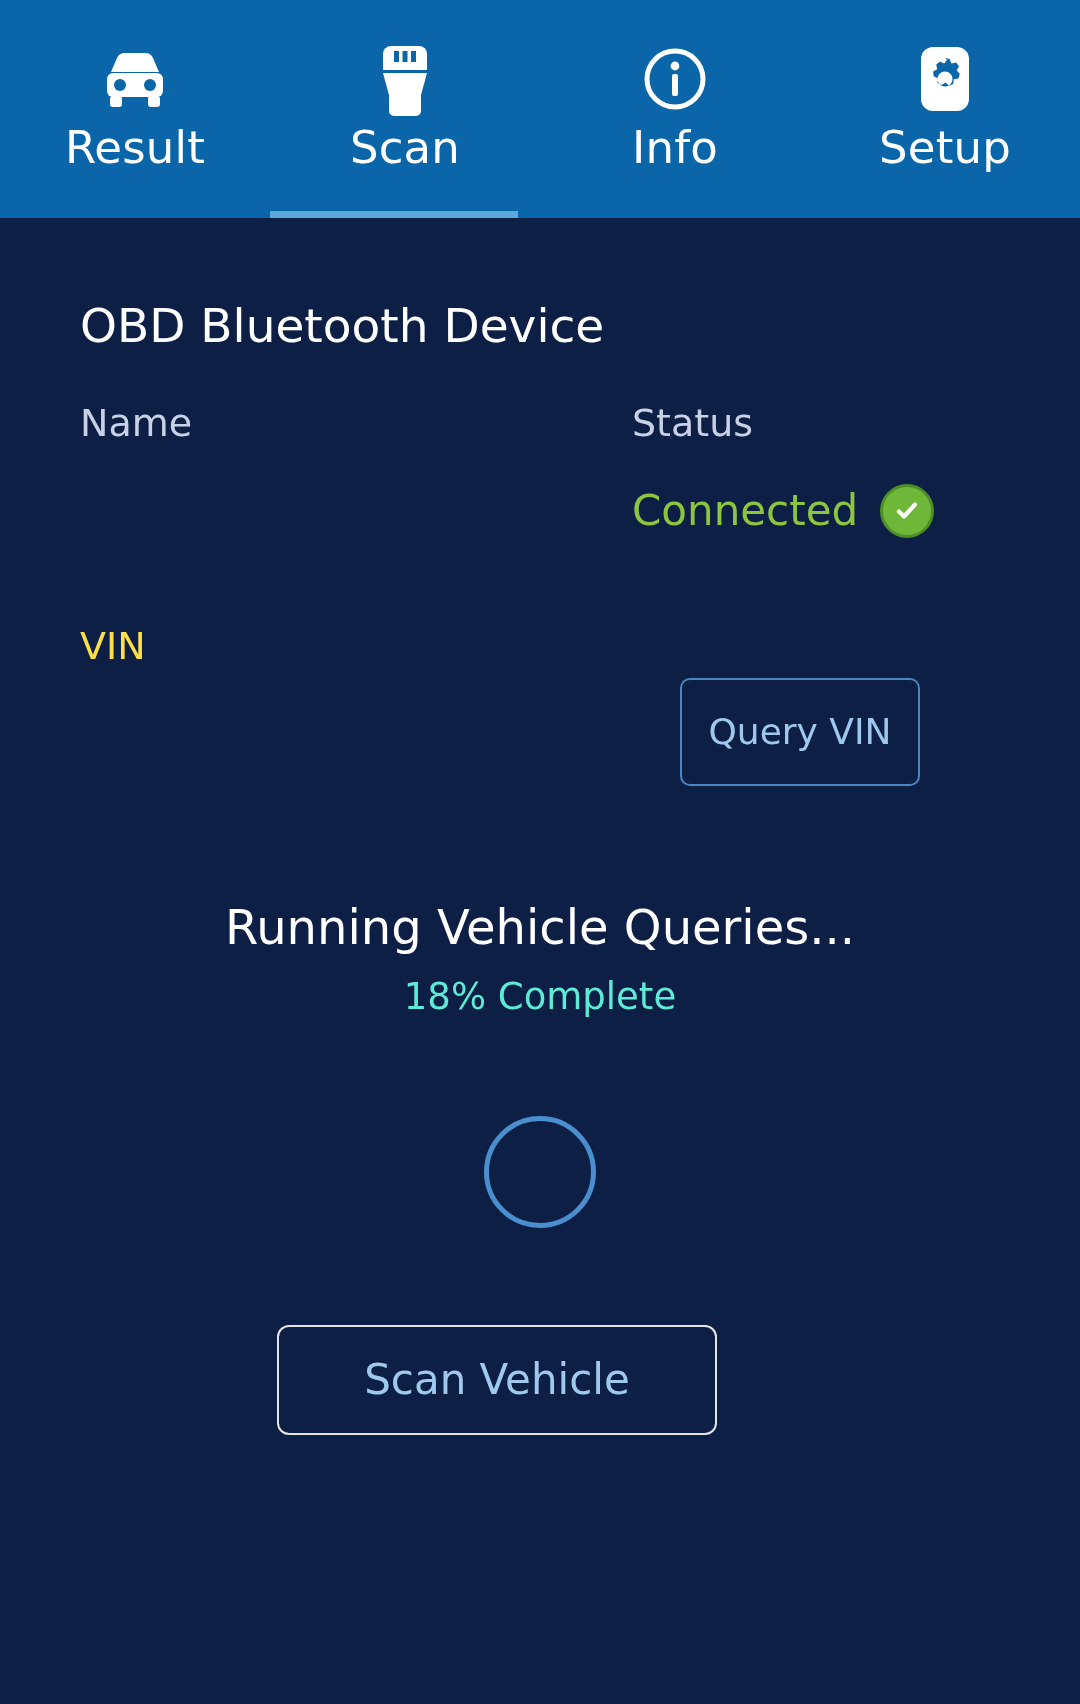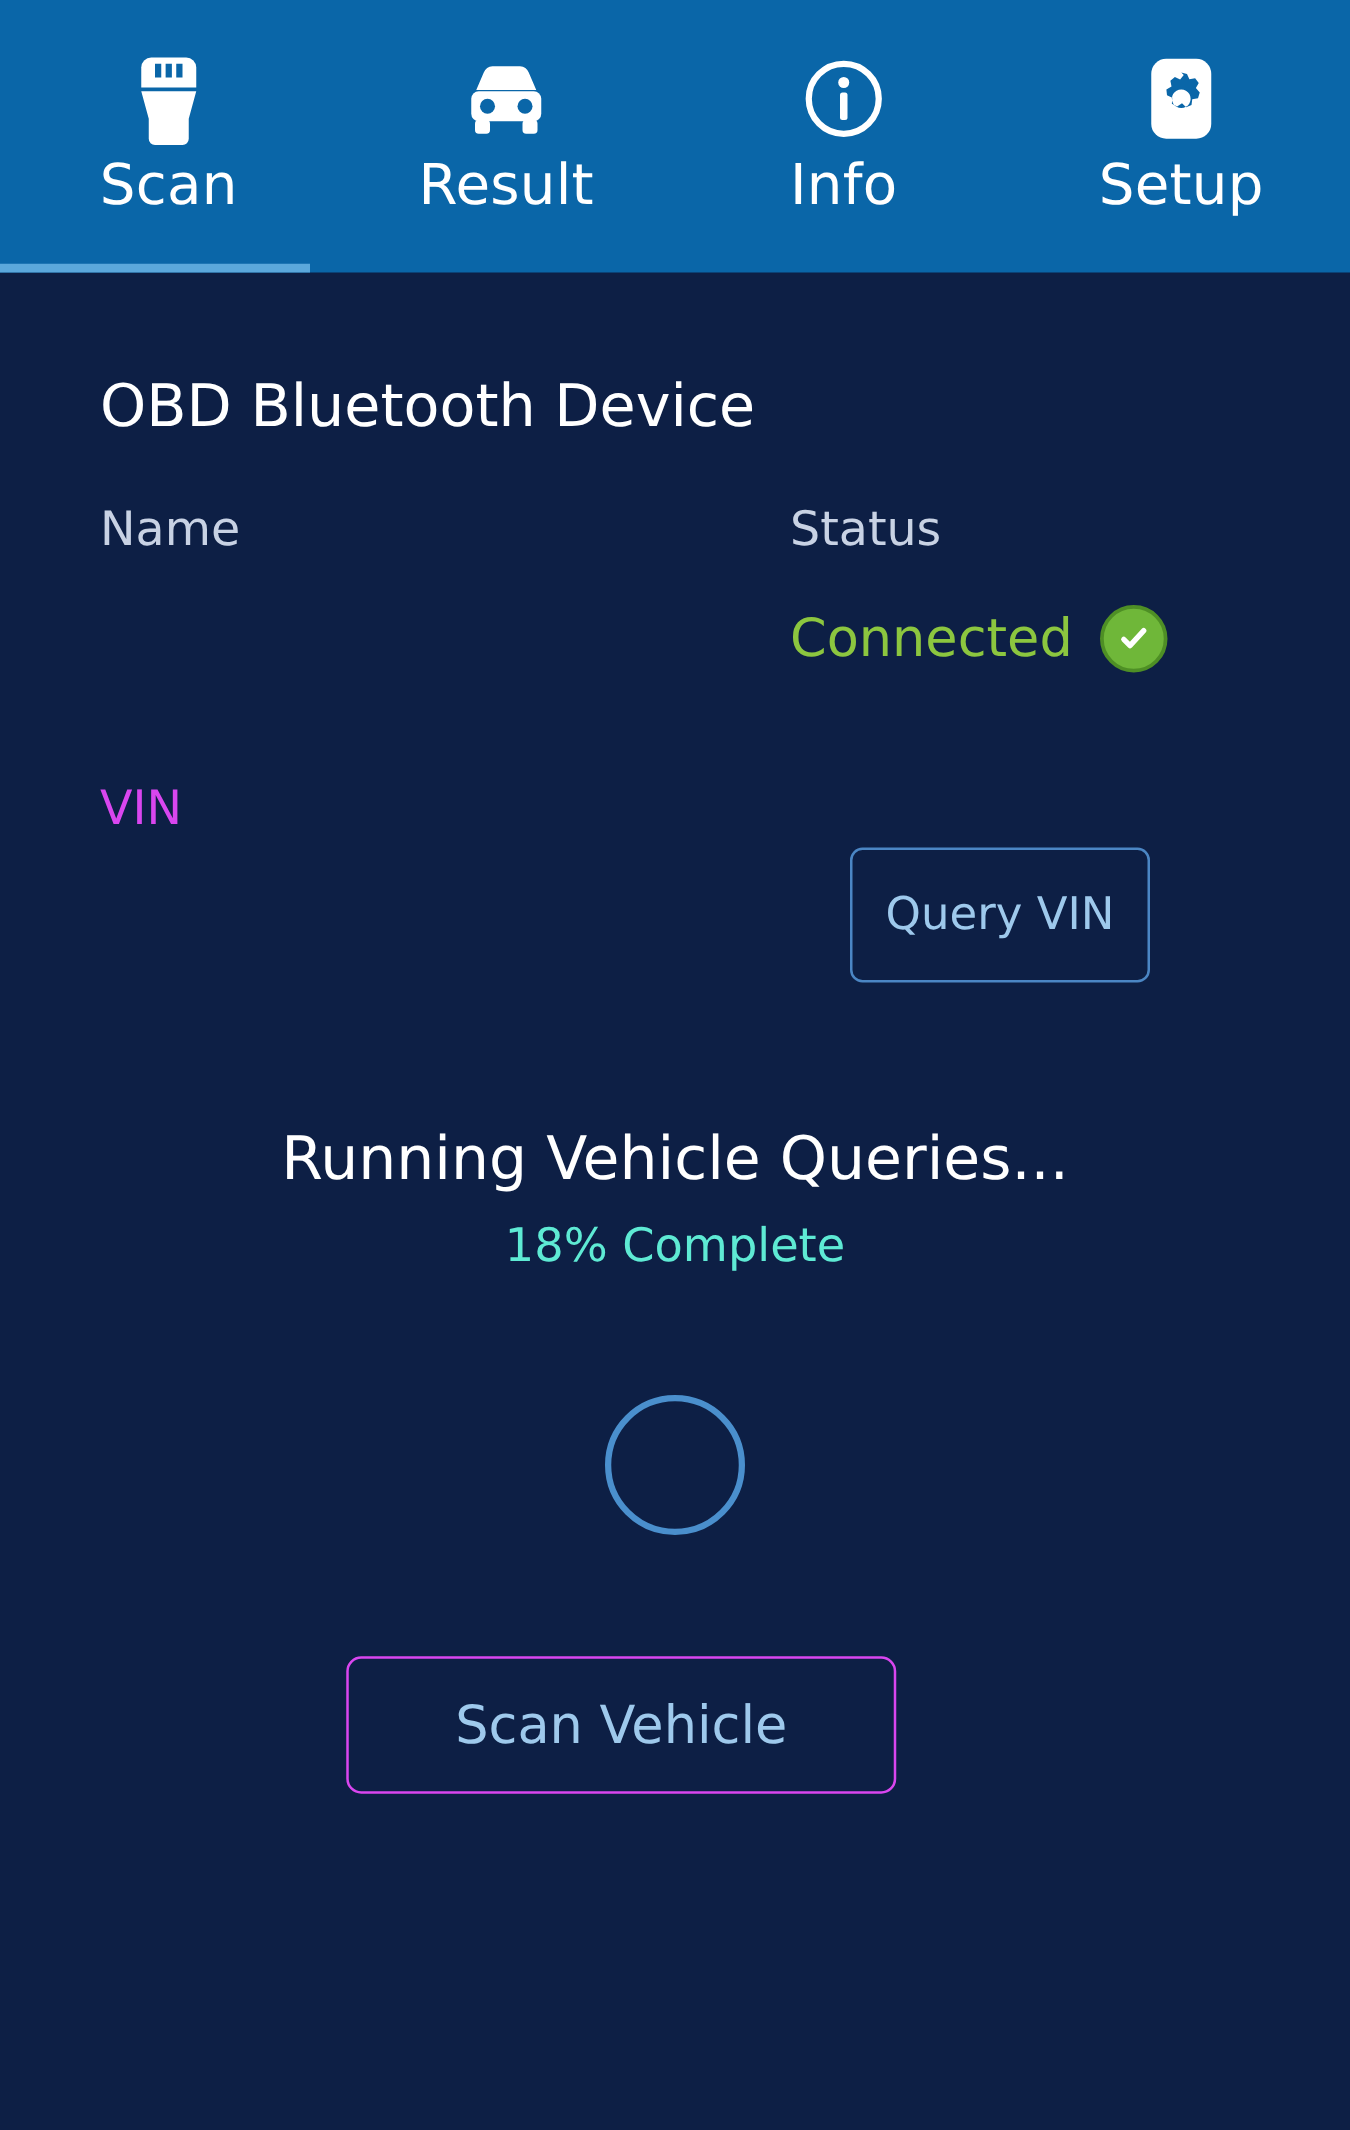--- a/index.html
+++ b/index.html
@@ -44,21 +44,21 @@
   .section-title{
     position:absolute;left:80px;top:80px;
     color:#ffffff;font-size:47px;line-height:56px;font-weight:400;
     white-space:nowrap;
   }
 
   .field-label{
     color:#c8d2e4;font-size:38px;line-height:46px;font-weight:400;
     white-space:nowrap;
   }
-  .field-label.bright{color:#d946ef;}
+  .field-label.bright{color:#fde047;}
 
   
   .name-block{position:absolute;left:80px;top:182px;width:448px;}
   .name-value-row{
     position:relative;margin-top:28px;height:74px;
     display:flex;align-items:center;justify-content:space-between;
     border-bottom:3px solid #ffffff;
   }
   .name-value{
     color:#7cb9ea;font-size:42px;line-height:52px;white-space:nowrap;
@@ -127,60 +127,60 @@
   .spinner{
     margin-top:96px;
     width:112px;height:112px;border-radius:50%;
     border:5px solid #4a8fcd;
     box-sizing:border-box;
   }
 
   .scan-btn{
     position:absolute;left:277px;top:1107px;
     width:440px;height:110px;
-    border:2px solid #d946ef;border-radius:12px;
+    border:2px solid #e5e5e5;border-radius:12px;
     background:transparent;
     display:flex;align-items:center;justify-content:center;
     box-sizing:border-box;
   }
   .scan-btn span{
     color:#9ec9ec;font-size:42px;line-height:52px;white-space:nowrap;
   }
 </style>
 </head>
 <body>
 
 <div class="tabbar">
-
-  <div class="tab">
-    <div class="tab-icon">
-      <svg width="56" height="74" viewBox="0 0 56 74">
-        <path d="M14 4 h28 a8 8 0 0 1 8 8 v16 h-44 v-16 a8 8 0 0 1 8 -8 z" fill="#ffffff"></path>
-        <rect x="17" y="9" width="5" height="11" fill="#0a66a8"></rect>
-        <rect x="25.5" y="9" width="5" height="11" fill="#0a66a8"></rect>
-        <rect x="34" y="9" width="5" height="11" fill="#0a66a8"></rect>
-        <path d="M6 31 h44 l-6 22 v16 a5 5 0 0 1 -5 5 h-22 a5 5 0 0 1 -5 -5 v-16 z" fill="#ffffff"></path>
-      </svg>
-    </div>
-    <div class="tab-label">Scan</div>
-    <div class="tab-underline"></div>
-  </div>
 
   <div class="tab">
     <div class="tab-icon">
       <svg width="68" height="62" viewBox="0 0 68 62">
         <path d="M10 24 l6 -14 a8 8 0 0 1 7 -5 h22 a8 8 0 0 1 7 5 l6 14 z" fill="#ffffff"></path>
         <rect x="6" y="25" width="56" height="24" rx="6" fill="#ffffff"></rect>
         <circle cx="19" cy="37" r="6" fill="#0a66a8"></circle>
         <circle cx="49" cy="37" r="6" fill="#0a66a8"></circle>
         <rect x="9" y="48" width="12" height="11" rx="3" fill="#ffffff"></rect>
         <rect x="47" y="48" width="12" height="11" rx="3" fill="#ffffff"></rect>
       </svg>
     </div>
     <div class="tab-label">Result</div>
+  </div>
+
+  <div class="tab">
+    <div class="tab-icon">
+      <svg width="56" height="74" viewBox="0 0 56 74">
+        <path d="M14 4 h28 a8 8 0 0 1 8 8 v16 h-44 v-16 a8 8 0 0 1 8 -8 z" fill="#ffffff"></path>
+        <rect x="17" y="9" width="5" height="11" fill="#0a66a8"></rect>
+        <rect x="25.5" y="9" width="5" height="11" fill="#0a66a8"></rect>
+        <rect x="34" y="9" width="5" height="11" fill="#0a66a8"></rect>
+        <path d="M6 31 h44 l-6 22 v16 a5 5 0 0 1 -5 5 h-22 a5 5 0 0 1 -5 -5 v-16 z" fill="#ffffff"></path>
+      </svg>
+    </div>
+    <div class="tab-label">Scan</div>
+    <div class="tab-underline"></div>
   </div>
 
   <div class="tab">
     <div class="tab-icon">
       <svg width="68" height="68" viewBox="0 0 68 68">
         <circle cx="34" cy="34" r="28" fill="none" stroke="#ffffff" stroke-width="5"></circle>
         <circle cx="34" cy="21" r="4.4" fill="#ffffff"></circle>
         <rect x="31" y="29" width="6" height="22" rx="2" fill="#ffffff"></rect>
       </svg>
     </div>

